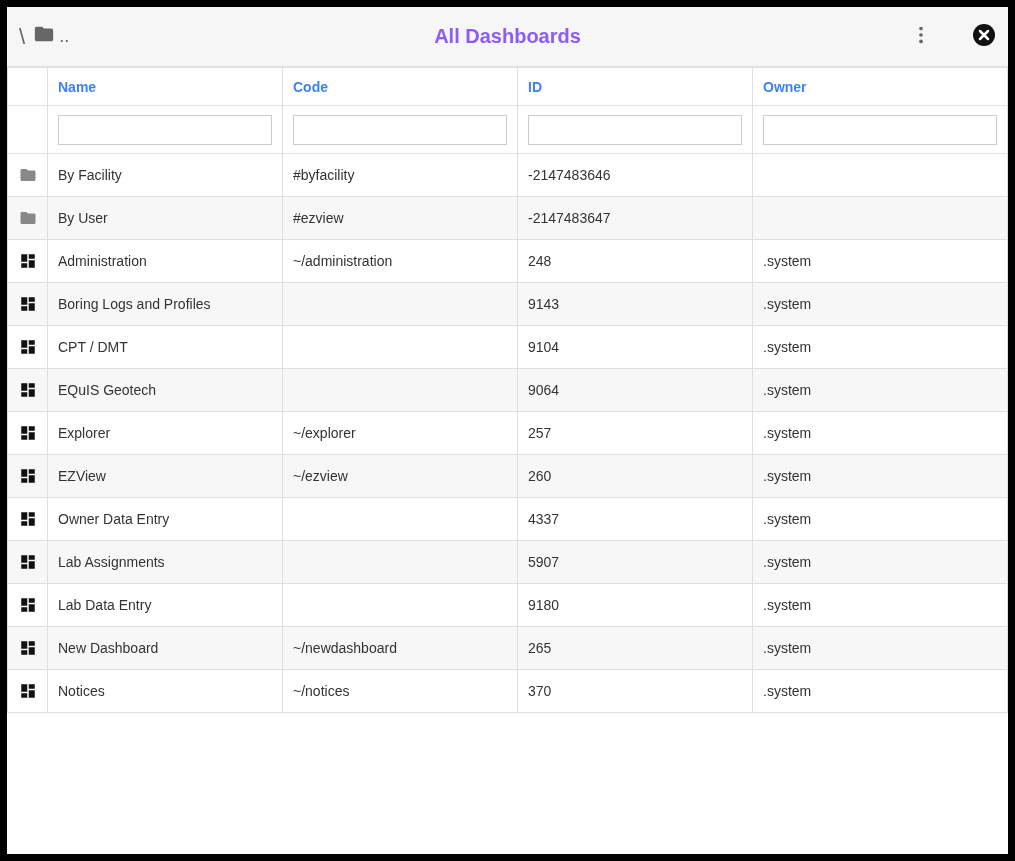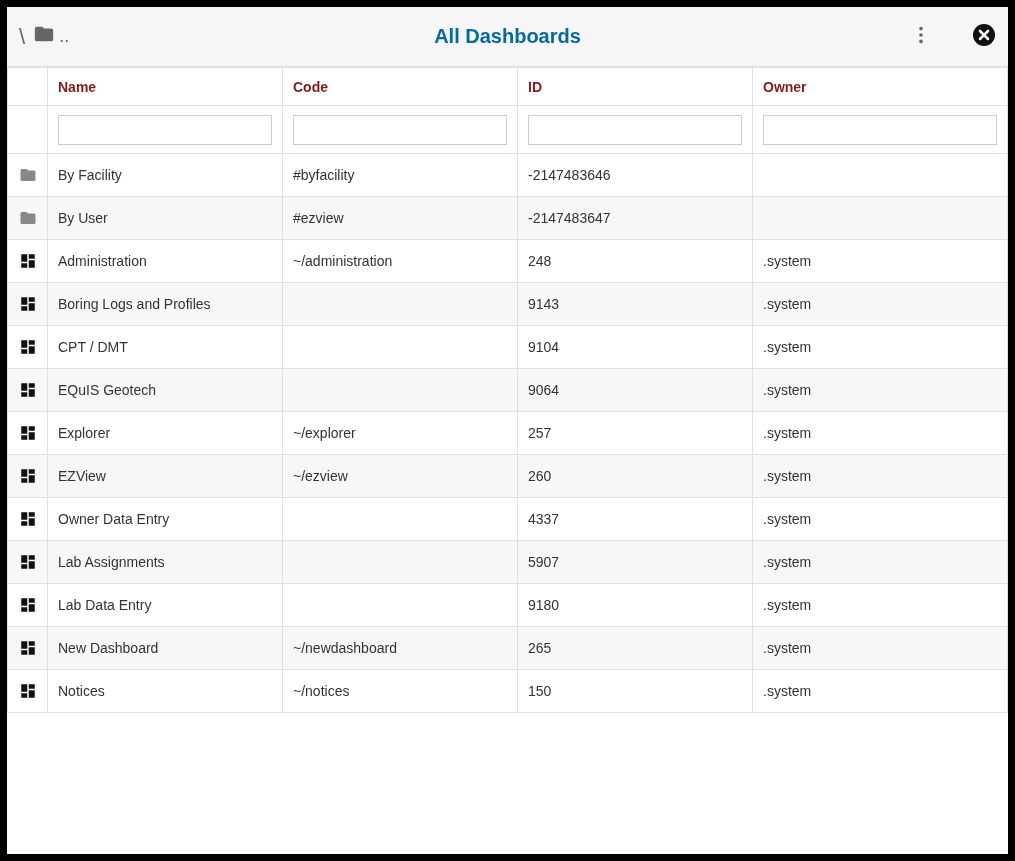--- a/index.html
+++ b/index.html
@@ -41,21 +41,21 @@
     color: #666;
     font-size: 20px;
   }
   .breadcrumb .slash { font-size: 22px; color: #666; font-weight: 300; margin-right: 4px;}
   .title {
     position: absolute;
     left: 0; right: 0;
     text-align: center;
     font-weight: 700;
     font-size: 20px;
-    color: #0369a1;
+    color: #8b5cf6;
     pointer-events: none;
   }
   .header-right {
     margin-left: auto;
     display: flex;
     align-items: center;
     gap: 40px;
   }
   .more-btn, .close-btn {
     cursor: pointer;
@@ -84,21 +84,21 @@
     height: 43px;
     vertical-align: middle;
     overflow: hidden;
     white-space: nowrap;
     text-overflow: ellipsis;
   }
   th {
     font-weight: 700;
     background: #fff;
     height: 38px;
-    color: #7f1d1d;
+    color: #3b82f6;
   }
   .col-icon { width: 40px; text-align: center; padding: 0; }
   .col-name { width: 235px; }
   .col-code { width: 235px; }
   .col-id { width: 235px; }
   .col-owner { }
   .filter-row td { background: #fff; height: 48px; }
   .filter-row input {
     width: 100%;
     height: 30px;
@@ -348,21 +348,21 @@
               <td class="col-icon"><span class="row-icon">
                   <svg width="18" height="18" viewBox="0 0 24 24" fill="#111">
                     <rect x="3" y="3" width="8" height="10"></rect>
                     <rect x="13" y="3" width="8" height="6"></rect>
                     <rect x="3" y="15" width="8" height="6"></rect>
                     <rect x="13" y="11" width="8" height="10"></rect>
                   </svg>
                 </span></td>
               <td>Notices</td>
               <td>~/notices</td>
-              <td>150</td>
+              <td>370</td>
               <td>.system</td>
             </tr>
           </tbody>
       </table>
     </div>
 
   </div>
 </div>
 
 </body></html>

